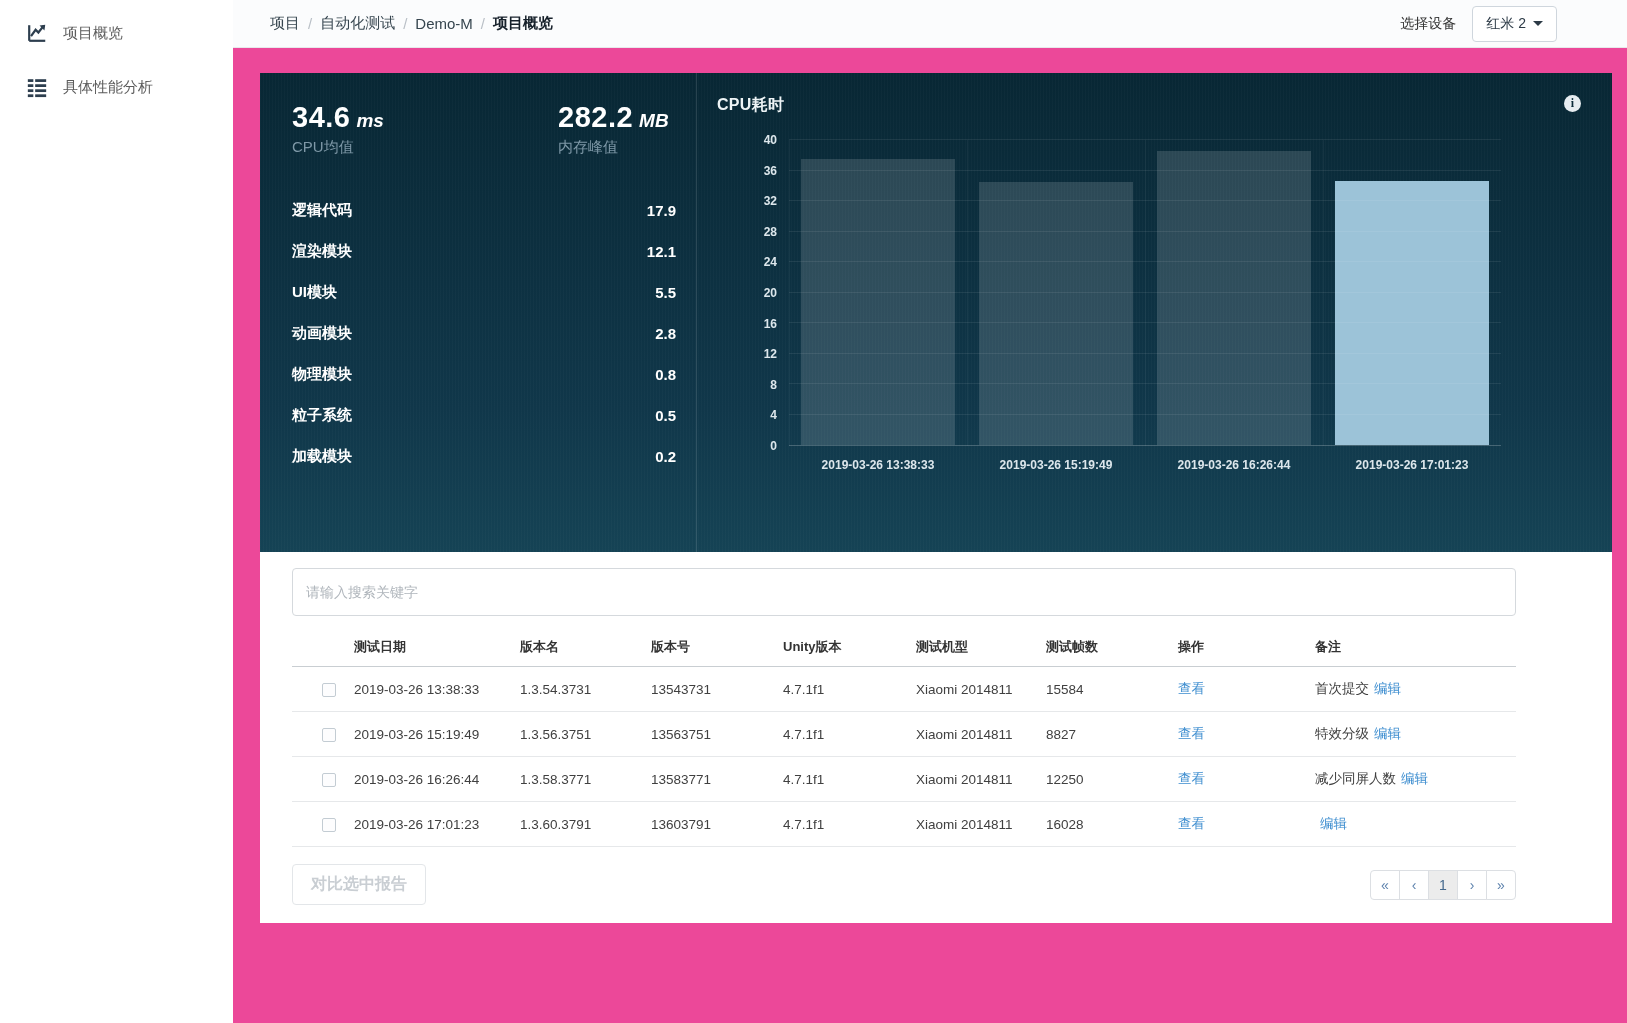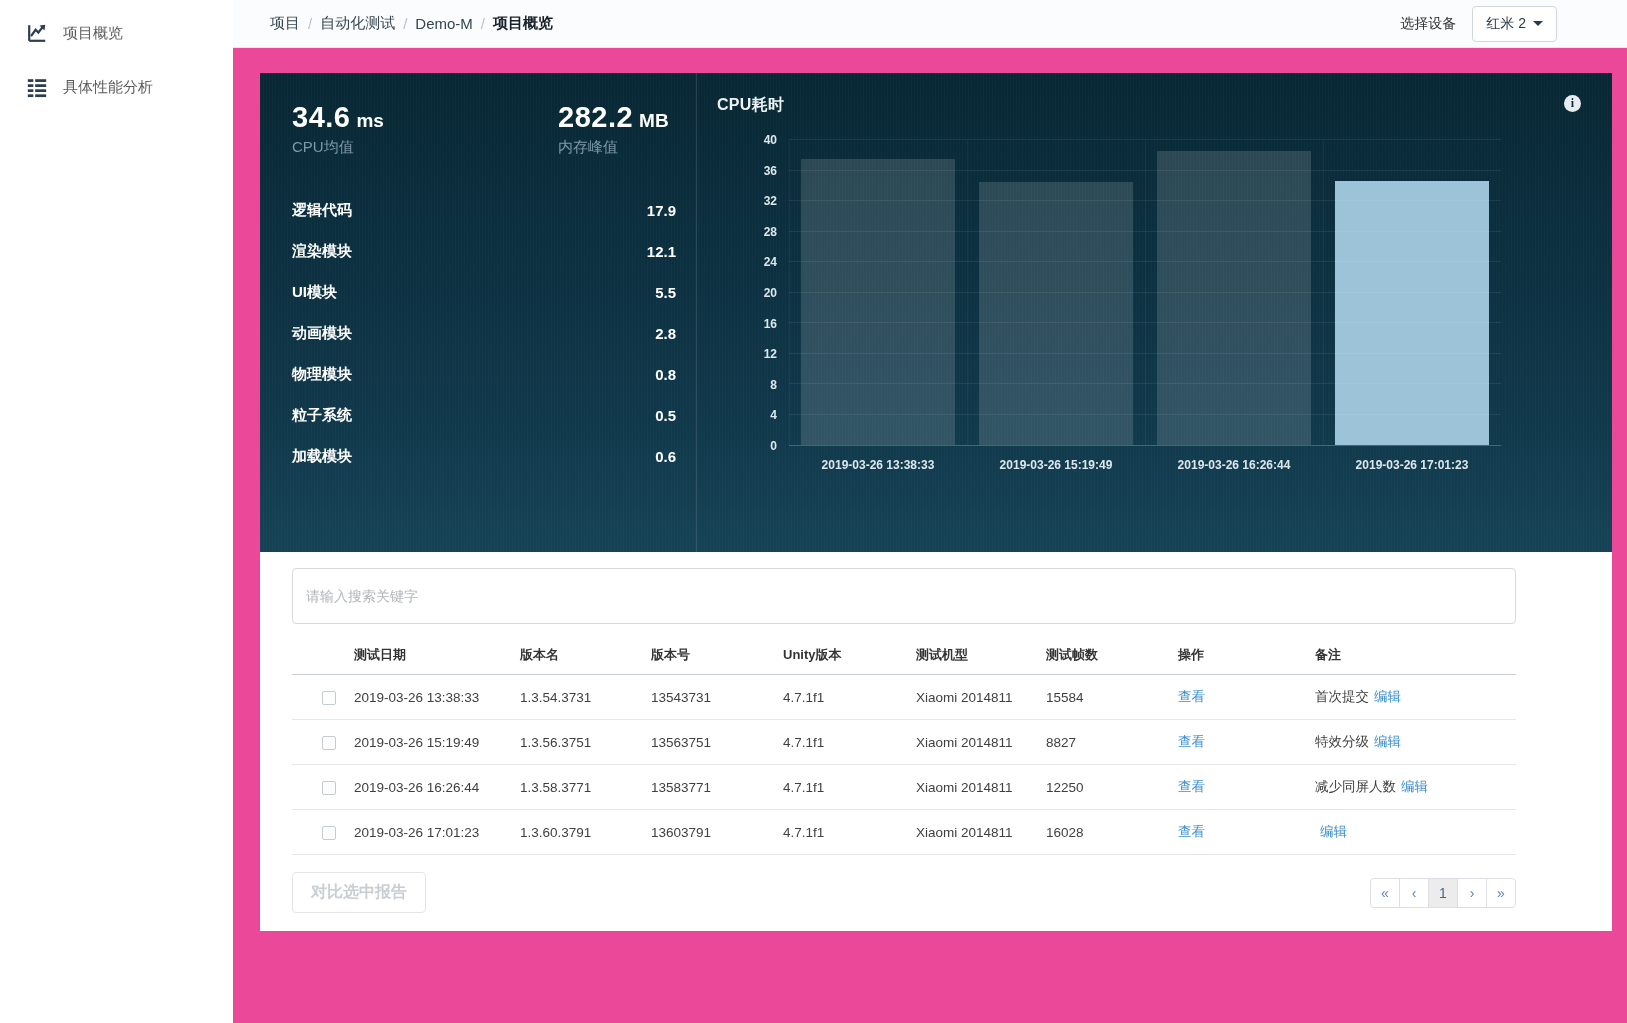--- a/index.html
+++ b/index.html
@@ -35,21 +35,21 @@
   
   .panel { height:479px; display:flex; position:relative; color:#fff;
            background:linear-gradient(180deg,#082734 0%, #10374a 70%, #154355 100%); }
   .panel::before { content:""; position:absolute; inset:0; pointer-events:none;
            background:repeating-linear-gradient(90deg, rgba(255,255,255,0.02) 0 1px, transparent 1px 3px); }
   .stats { width:437px; flex-shrink:0; border-right:1px solid rgba(255,255,255,0.13);
            padding:28px 18px 0 32px; position:relative; }
   .stat-row { display:flex; }
   .stat:first-child { width:266px; }
   .stat-value { font-size:29px; font-weight:700; color:#fff; letter-spacing:0.5px; }
-  .stat-unit { font-size:19px; font-weight:700; margin-left:6px; }
+  .stat-unit { font-size:19px; font-weight:700; margin-left:6px;font-style:italic; }
   .stat-label { font-size:15px; color:#7e98a7; margin-top:4px; }
   .modules { margin-top:33px; padding-right:2px; }
   .module-row { display:flex; justify-content:space-between; align-items:center; height:41px;
                 font-size:15px; font-weight:600; color:#fff; }
 
   .chart-section { flex:1; padding:22px 0 0 20px; position:relative; }
   .chart-title { font-size:16px; font-weight:600; color:#eef4f6; letter-spacing:0.3px; }
   .info-icon { position:absolute; top:22px; right:31px; width:17px; height:17px; border-radius:50%;
                background:#e7edf1; color:#0d2c3a; font-size:12px; font-weight:700; font-family:"Liberation Serif", serif;
                display:flex; align-items:center; justify-content:center; cursor:pointer; }
@@ -60,21 +60,21 @@
           border-bottom:1px solid rgba(255,255,255,0.22);
           background:repeating-linear-gradient(90deg, rgba(255,255,255,0.045) 0 1px, transparent 1px 178px); }
   .gridline { position:absolute; left:0; right:0; height:1px; background:rgba(255,255,255,0.08); pointer-events:none; }
   .slot { flex:1; height:100%; display:flex; align-items:flex-end; justify-content:center; }
   .bar { width:87%; cursor:pointer; }
   .x-axis { display:flex; width:712px; margin:12px 0 0 72px; }
   .xtick { flex:1; text-align:center; font-size:12px; font-weight:700; color:#dde7ec; }
 
   
   .card-body { padding:16px 96px 18px 32px; }
-  .search-input { width:100%; height:56px; border:1px solid #d5d9dd; border-radius:4px; padding:0 13px;
+  .search-input { width:100%; height:48px; border:1px solid #d5d9dd; border-radius:4px; padding:0 13px;
                   font-size:14px; color:#333; font-family:"Liberation Sans", sans-serif; outline:none; }
   .search-input::placeholder { color:#b0b6bc; }
   table { width:100%; border-collapse:collapse; table-layout:fixed; margin-top:11px; }
   th { text-align:left; font-size:13px; color:#333; font-weight:700; padding:11px 0 10px;
        border-bottom:1px solid #c9ced2; }
   td { font-size:13.5px; color:#404040; padding:13px 0; border-bottom:1px solid #e6e8ea; }
   .cb { display:inline-block; width:14px; height:14px; border:1px solid #c3ccd3; border-radius:2px;
         background:#fdfdfe; vertical-align:middle; margin-left:30px; cursor:pointer; }
   .lnk { color:#3e8ed0; cursor:pointer; text-decoration:none; }
   .note-edit { margin-left:5px; }
@@ -178,21 +178,21 @@
             <div class="module-row">
                 <span>物理模块</span>
                 <span>0.8</span>
               </div>
             <div class="module-row">
                 <span>粒子系统</span>
                 <span>0.5</span>
               </div>
             <div class="module-row">
                 <span>加载模块</span>
-                <span>0.6</span>
+                <span>0.2</span>
               </div>
           </div>
         </div>
 
         <div class="chart-section">
           <div class="chart-title">CPU耗时</div>
           <div class="chart-body">
             <div class="y-axis">
                 <div class="ytick" style="bottom: 0%;">0</div>
                 <div class="ytick" style="bottom: 10%;">4</div>

